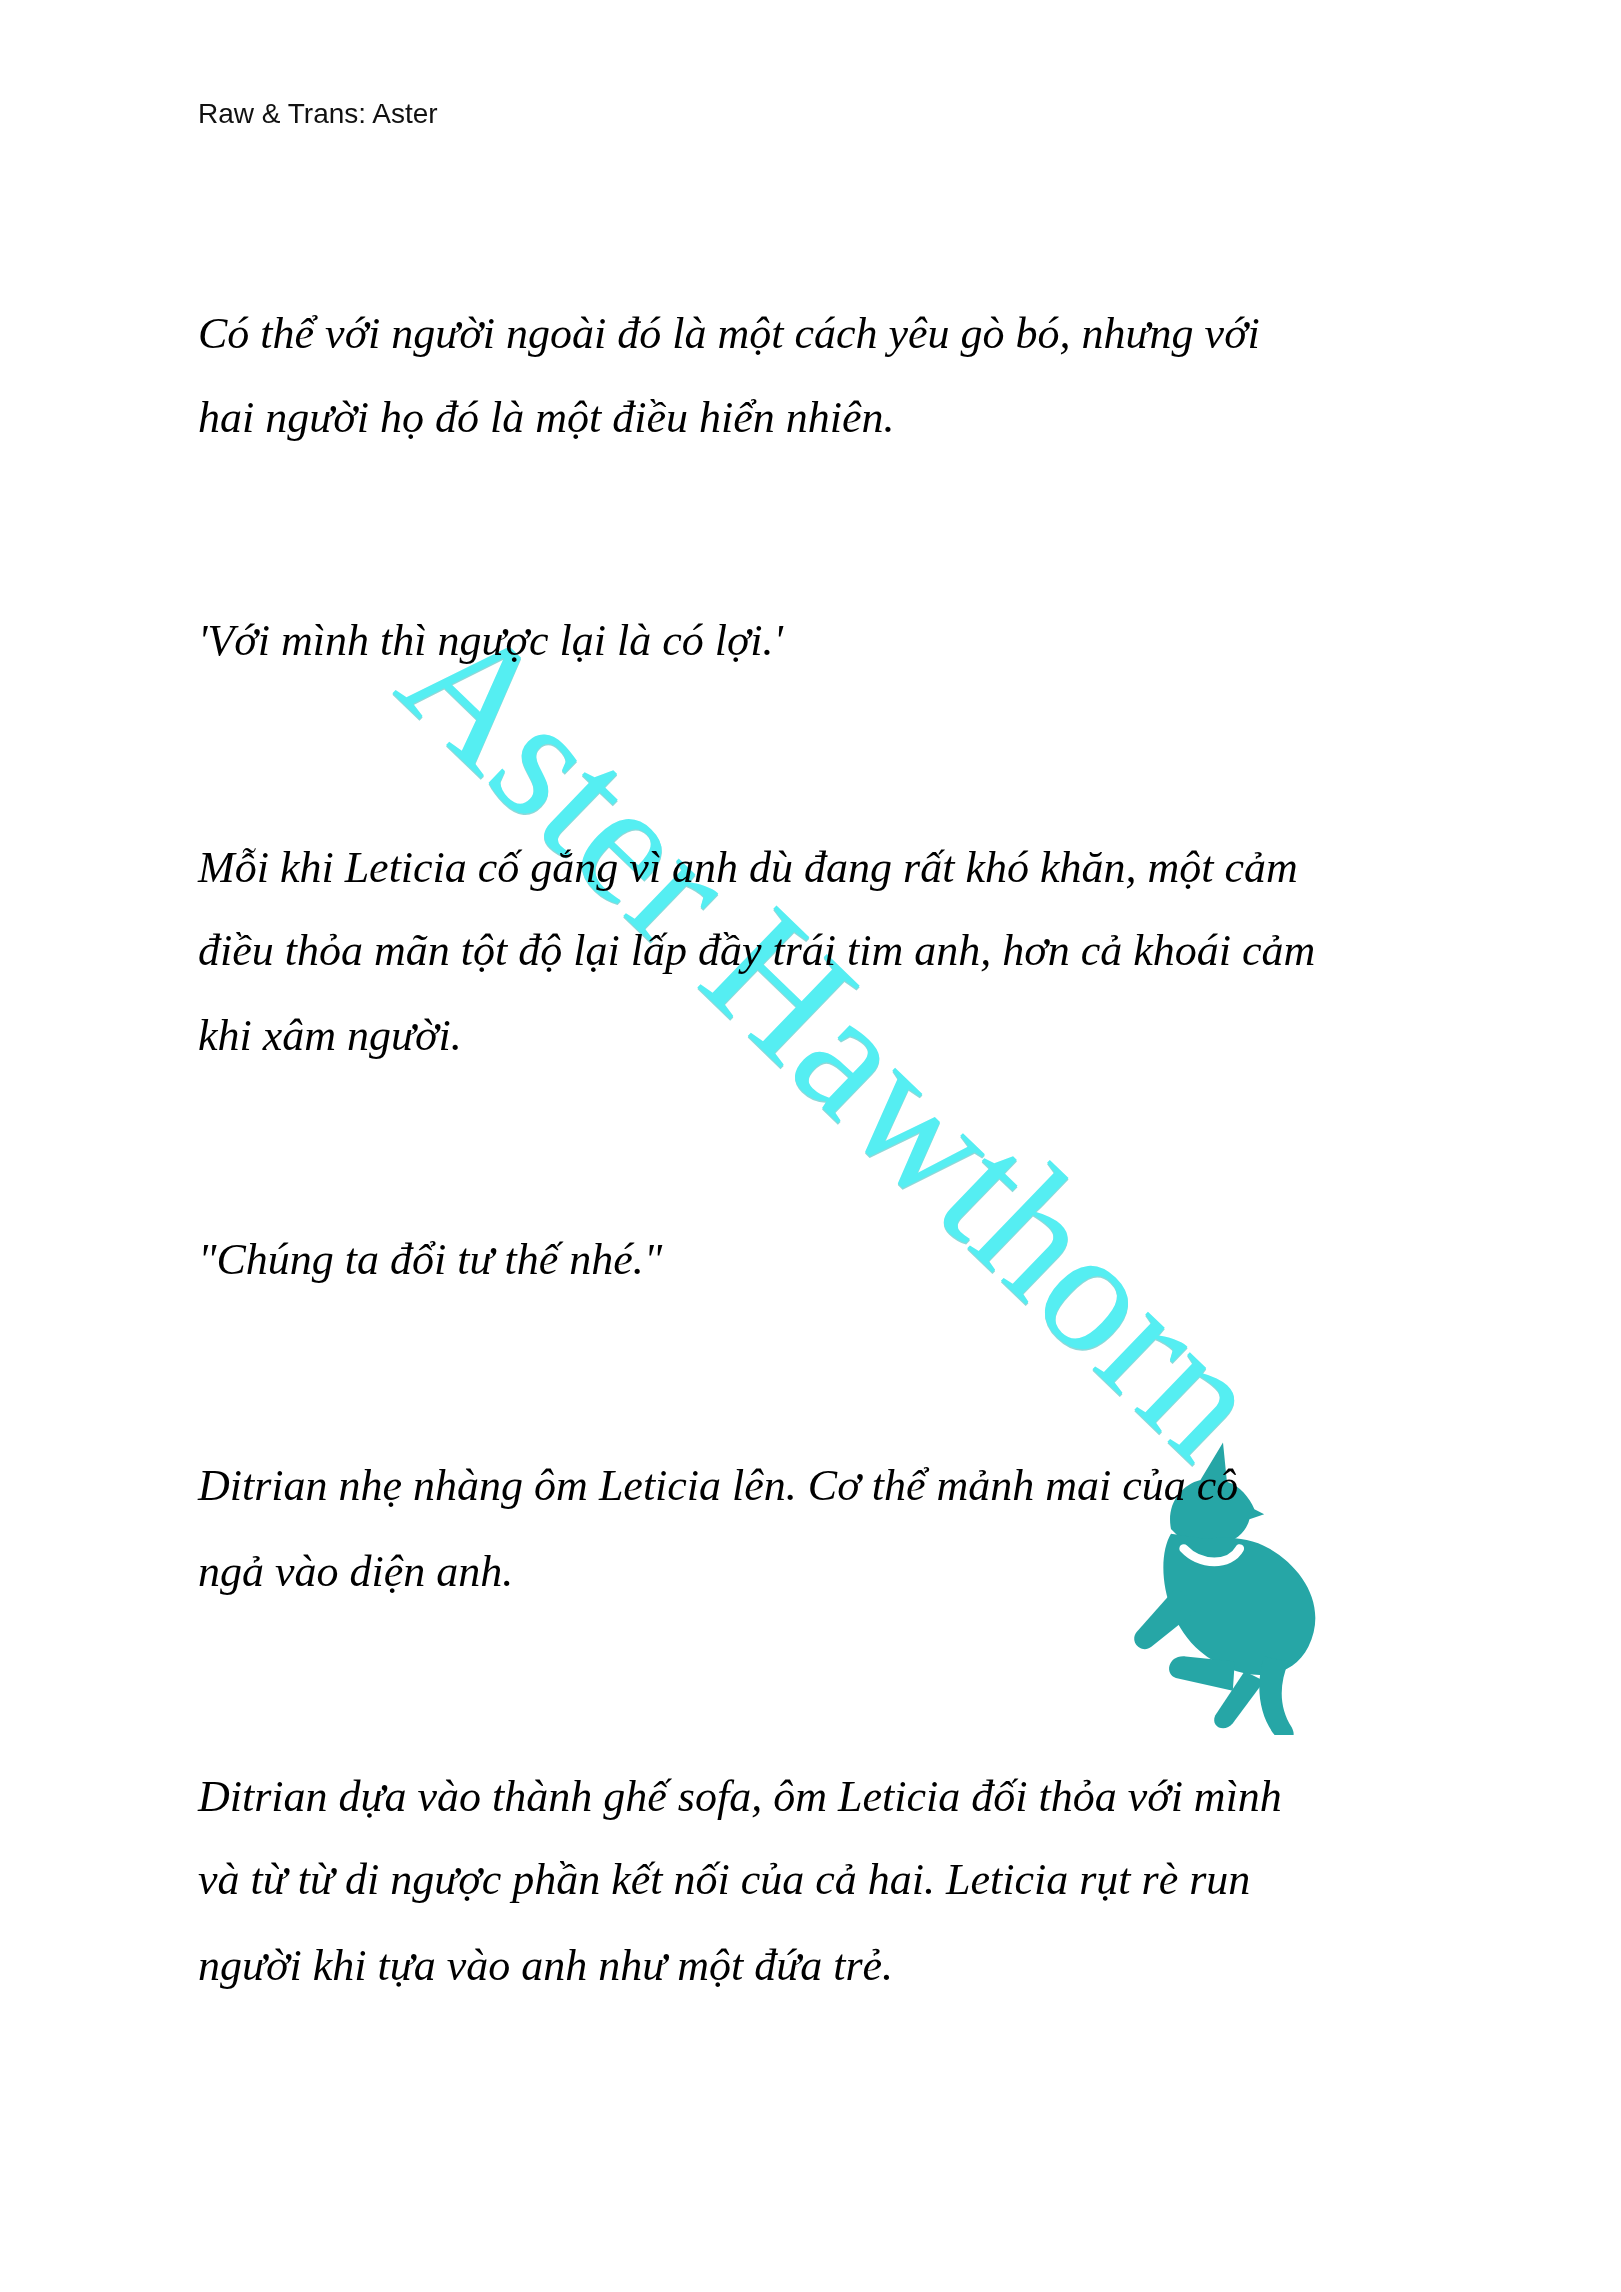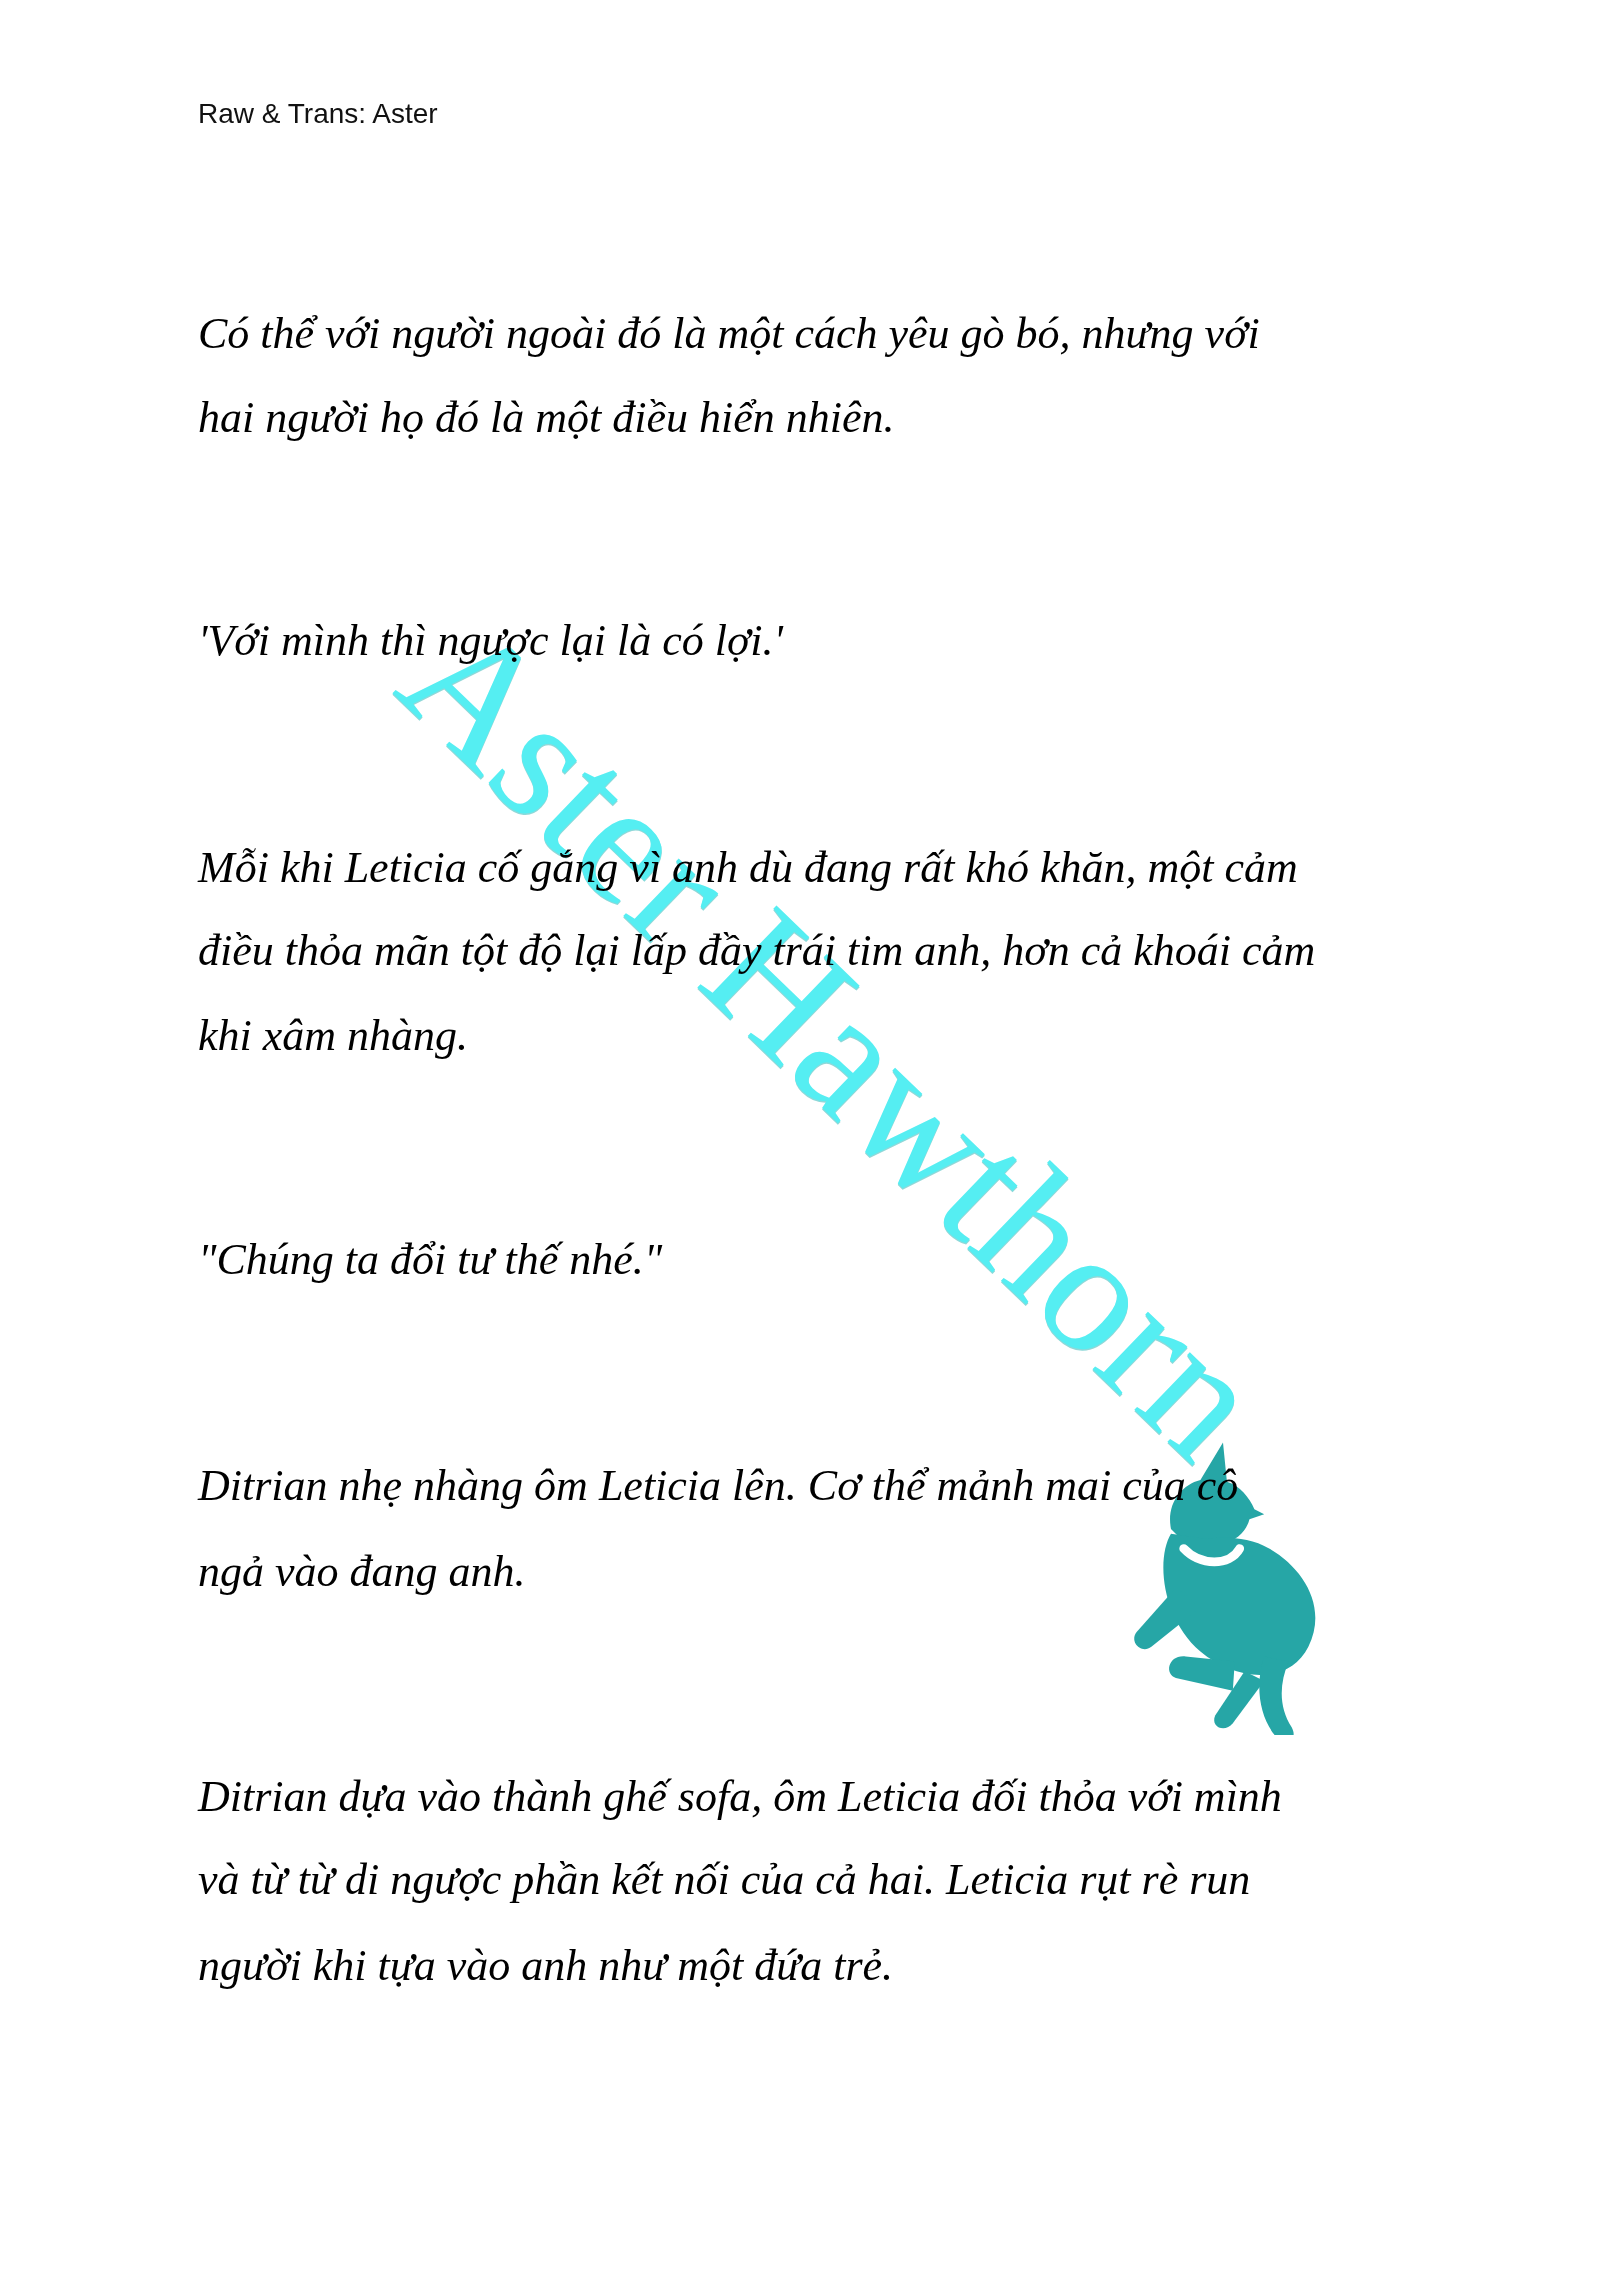--- a/index.html
+++ b/index.html
@@ -55,26 +55,26 @@
   </svg>
 
   <div class="body-text">
     <div class="line" style="top:312px">Có thể với người ngoài đó là một cách yêu gò bó, nhưng với</div>
     <div class="line" style="top:396px">hai người họ đó là một điều hiển nhiên.</div>
 
     <div class="line" style="top:619px">'Với mình thì ngược lại là có lợi.'</div>
 
     <div class="line" style="top:846px">Mỗi khi Leticia cố gắng vì anh dù đang rất khó khăn, một cảm</div>
     <div class="line" style="top:929px">điều thỏa mãn tột độ lại lấp đầy trái tim anh, hơn cả khoái cảm</div>
-    <div class="line" style="top:1014px">khi xâm nhàng.</div>
+    <div class="line" style="top:1014px">khi xâm người.</div>
 
     <div class="line" style="top:1238px">"Chúng ta đổi tư thế nhé."</div>
 
     <div class="line" style="top:1464px">Ditrian nhẹ nhàng ôm Leticia lên. Cơ thể mảnh mai của cô</div>
-    <div class="line" style="top:1550px">ngả vào đang anh.</div>
+    <div class="line" style="top:1550px">ngả vào diện anh.</div>
 
     <div class="line" style="top:1775px">Ditrian dựa vào thành ghế sofa, ôm Leticia đối thỏa với mình</div>
     <div class="line" style="top:1858px">và từ từ di ngược phần kết nối của cả hai. Leticia rụt rè run</div>
     <div class="line" style="top:1944px">người khi tựa vào anh như một đứa trẻ.</div>
   </div>
 
 </div>
 
 
 </body></html>

